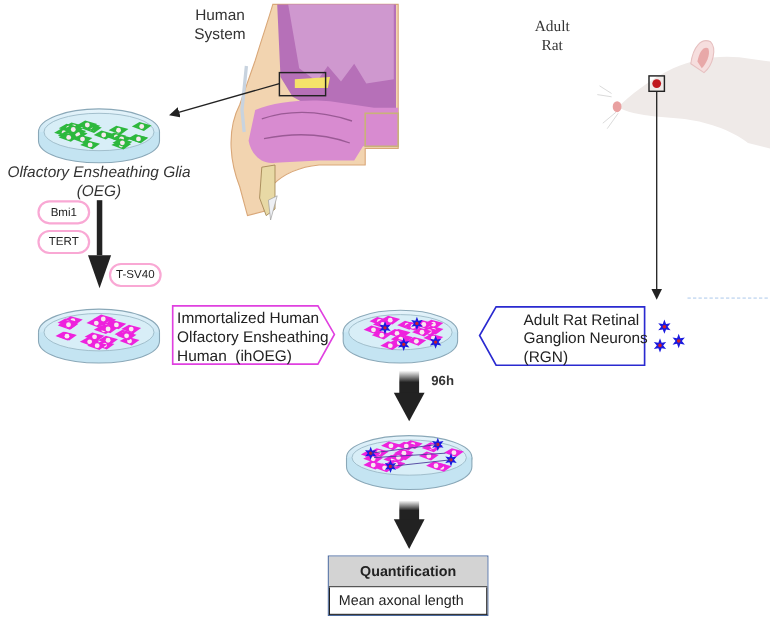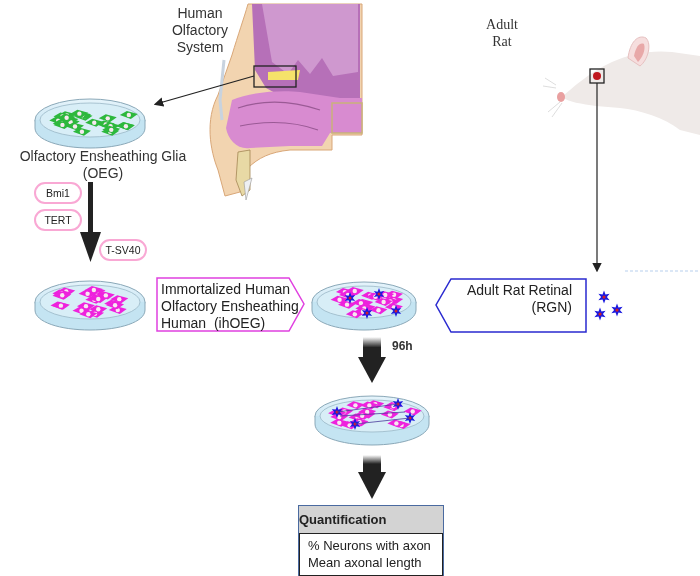--- a/index.html
+++ b/index.html
@@ -3,21 +3,21 @@
 <meta charset="utf-8">
 <style>
   html, body { margin:0; padding:0; background:#fff; }
   body { width:700px; height:576px; position:relative; overflow:hidden; font-family:"Liberation Sans", sans-serif; color:#222; }
   .abs { position:absolute; }
   .label { font-size:14px; line-height:17px; color:#333; text-align:center; }
   .pill { position:absolute; border:2px solid #f9a8d4; border-radius:12px; font-size:10.5px; text-align:center; line-height:18px; background:#fff; color:#222; }
   .box-text { font-size:14px; line-height:17px; color:#222; }
   svg { position:absolute; left:0; top:0; }
   .quant { position:absolute; left:298px; top:505px; width:144px; border:1.5px solid #4a6aa0; }
-  .quant-head { background:#d3d3d3; font-weight:bold; font-size:13px; height:27px; line-height:27px; border-bottom:1.5px solid #222; }
+  .quant-head { background:#d3d3d3; text-align:center; font-weight:bold; font-size:13px; height:27px; line-height:27px; border-bottom:1.5px solid #222; }
   .quant-body { background:#fff; font-size:13px; line-height:17px; padding:3px 6px 4px 8px; border:1.5px solid #222; border-top:none; }
 </style>
 </head>
 <body>
 
 <svg width="700" height="576" viewBox="0 0 700 576">
   <defs>
     <marker id="arrSmall" markerWidth="8" markerHeight="8" refX="6" refY="4" orient="auto">
       <path d="M0,0 L8,4 L0,8 Z" fill="#222"></path>
     </marker>
@@ -299,50 +299,49 @@
   </g>
 
   <rect x="363" y="455" width="18" height="18" fill="url(#fadeArrow)"></rect>
   <path d="M358,472 L386,472 L372,499 Z" fill="#222"></path>
 
   <line x1="625" y1="271" x2="700" y2="271" stroke="#cfe0f4" stroke-width="1.5" stroke-dasharray="3,2"></line>
 </svg>
 
 <div class="abs label" style="left:150px; top:5px; width:100px;">
   <div>Human</div>
-  <div>Olfactory</div>
   <div>System</div>
 </div>
 
 <div class="abs label" style="left:472px; top:16px; width:60px;font-family:Liberation Serif, serif;">
   <div>Adult</div>
   <div>Rat</div>
 </div>
 
-<div class="abs label" style="left:13px; top:148px; width:180px;">
+<div class="abs label" style="left:0px; top:148px; width:180px;font-style:italic;">
   <div>Olfactory Ensheathing Glia</div>
   <div>(OEG)</div>
 </div>
 
 <div class="pill" style="left:34px; top:182px; width:44px;">Bmi1</div>
 <div class="pill" style="left:34px; top:209px; width:44px;">TERT</div>
 <div class="pill" style="left:99px; top:239px; width:44px;">T-SV40</div>
 
 <div class="abs box-text" style="left:161px; top:281px; width:140px;">
   <div>Immortalized Human</div>
   <div>Olfactory Ensheathing</div>
   <div style="white-space:pre">Human  (ihOEG)</div>
 </div>
 
-<div class="abs box-text" style="left:452px; top:282px; width:120px; text-align:right;">
+<div class="abs box-text" style="left:476px; top:282px; width:120px; ">
   <div>Adult Rat Retinal</div>
+  <div>Ganglion Neurons</div>
   <div>(RGN)</div>
 </div>
 
 <div class="abs" style="left:392px; top:339px; font-size:12px; font-weight:bold; color:#333;text-align:center;">96h</div>
 
 <div class="quant">
   <div class="quant-head">Quantification</div>
   <div class="quant-body">
-    <div>% Neurons with axon</div>
     <div>Mean axonal length</div>
   </div>
 </div>
 
 </body></html>

